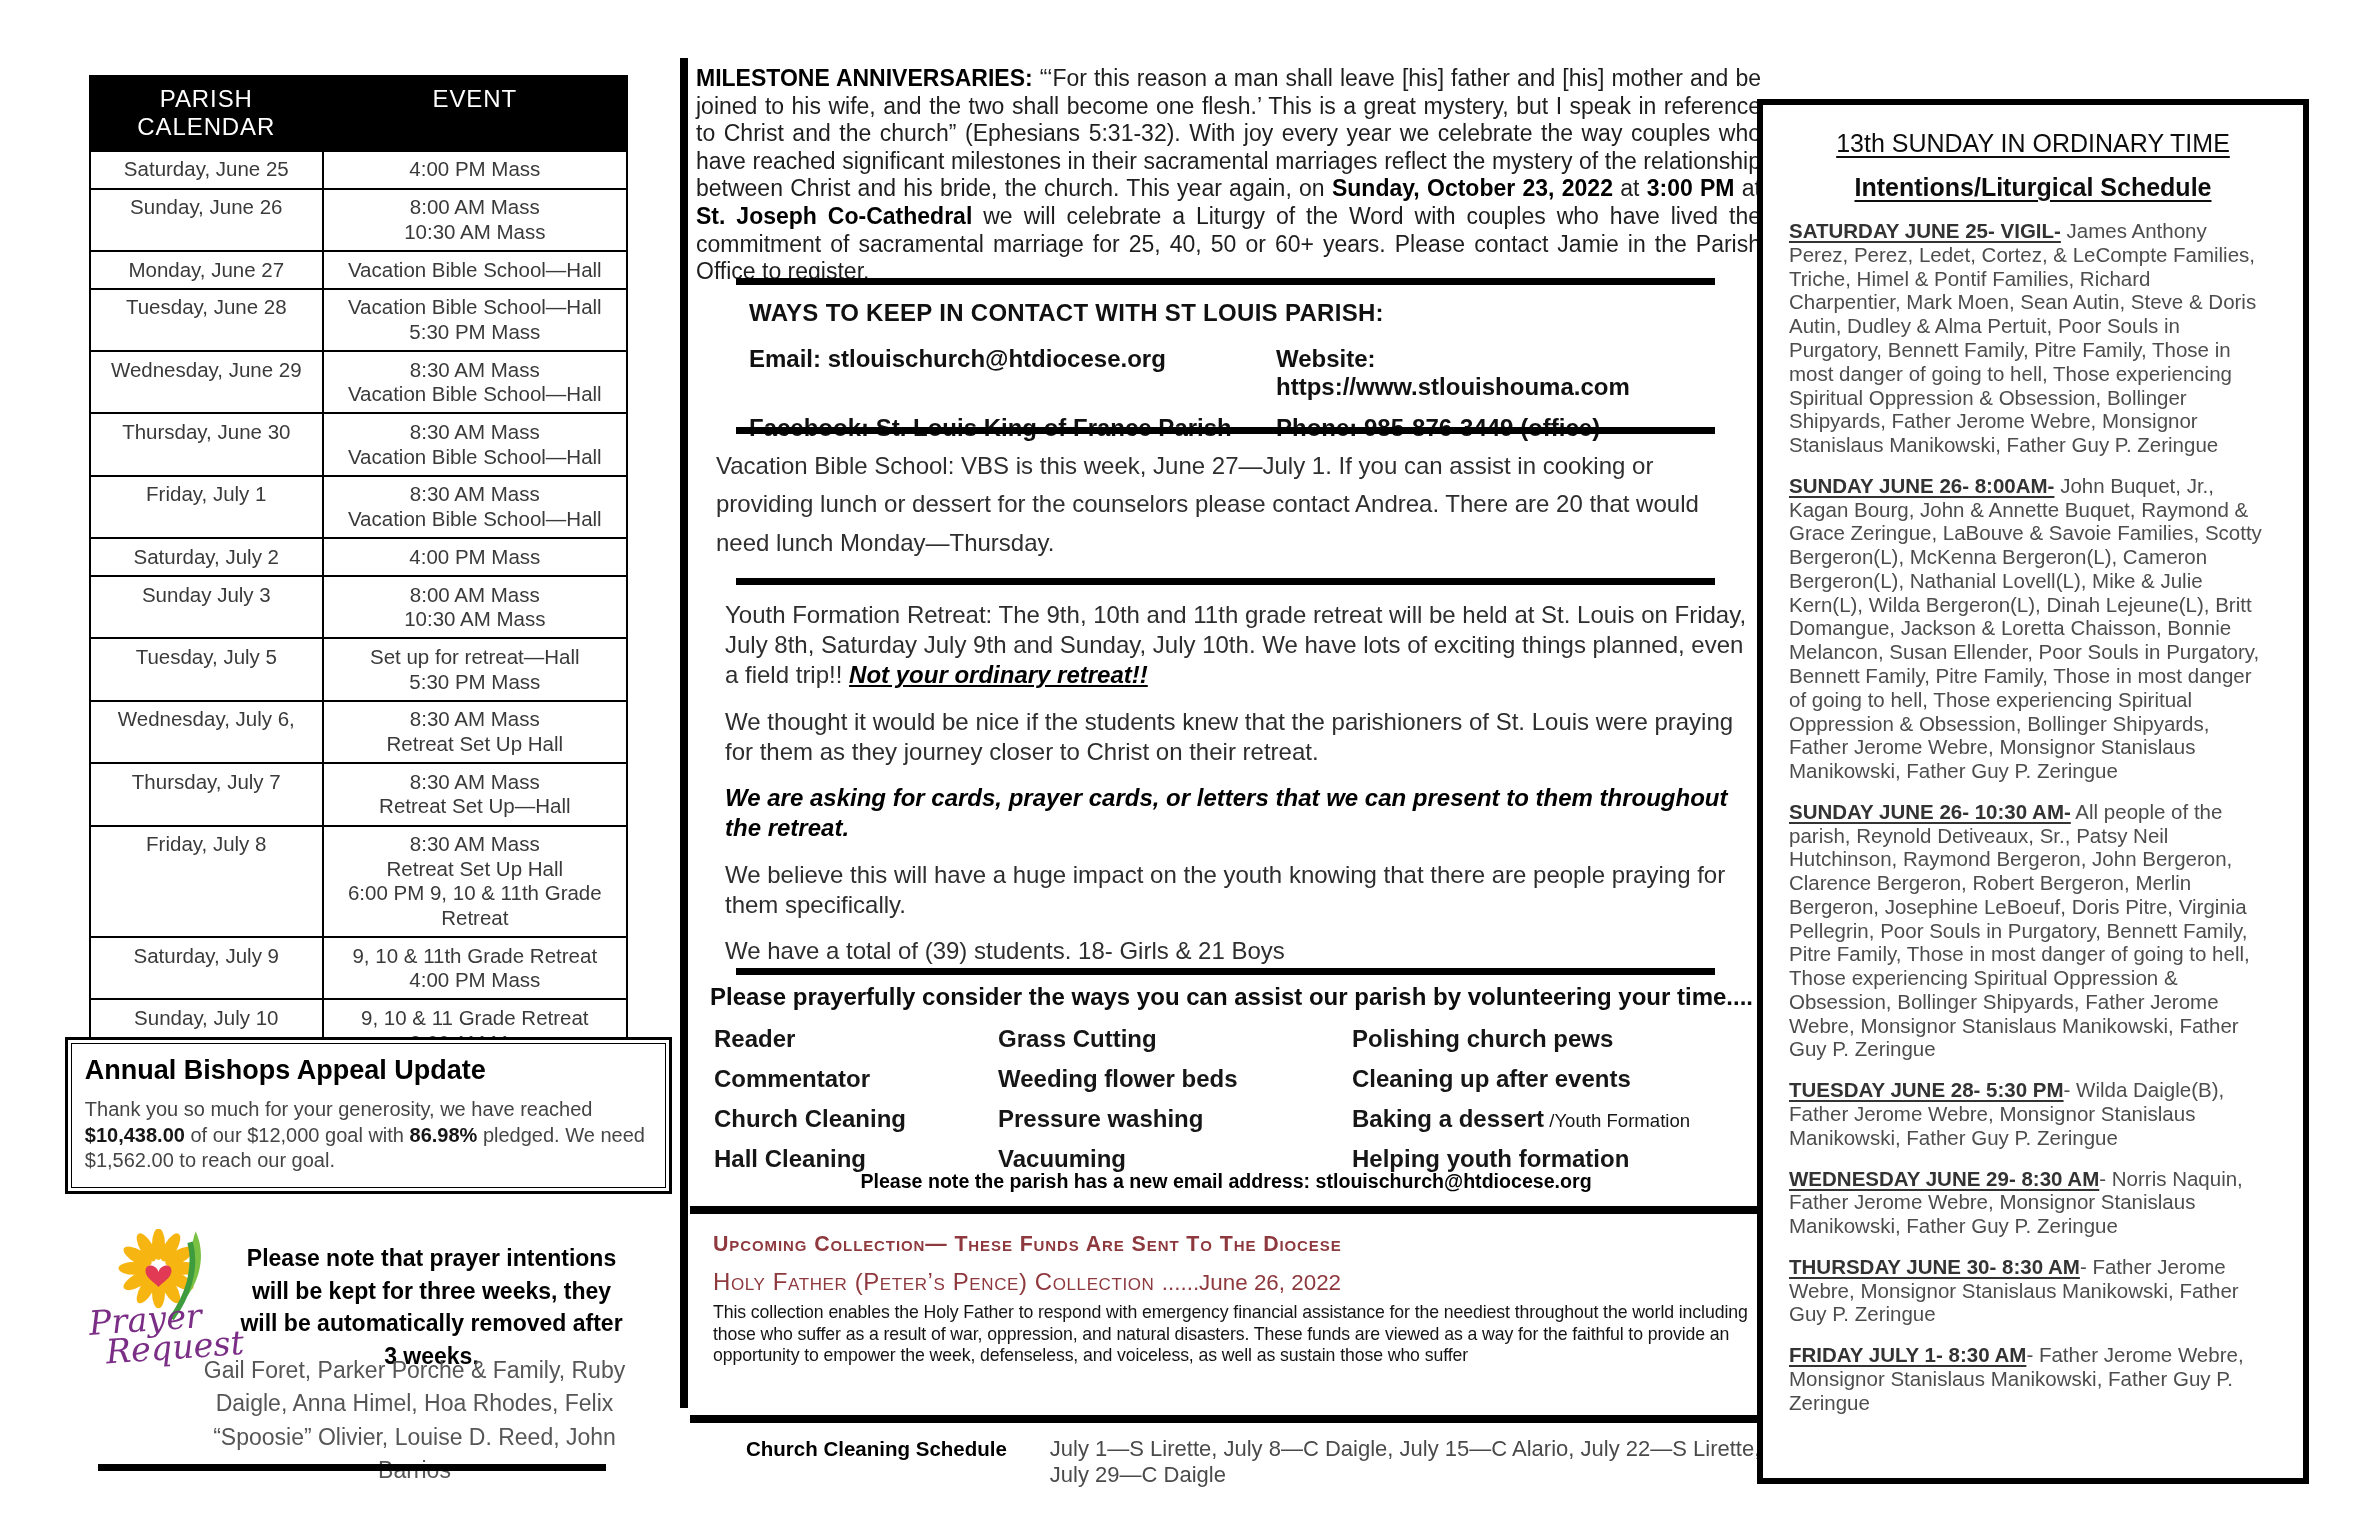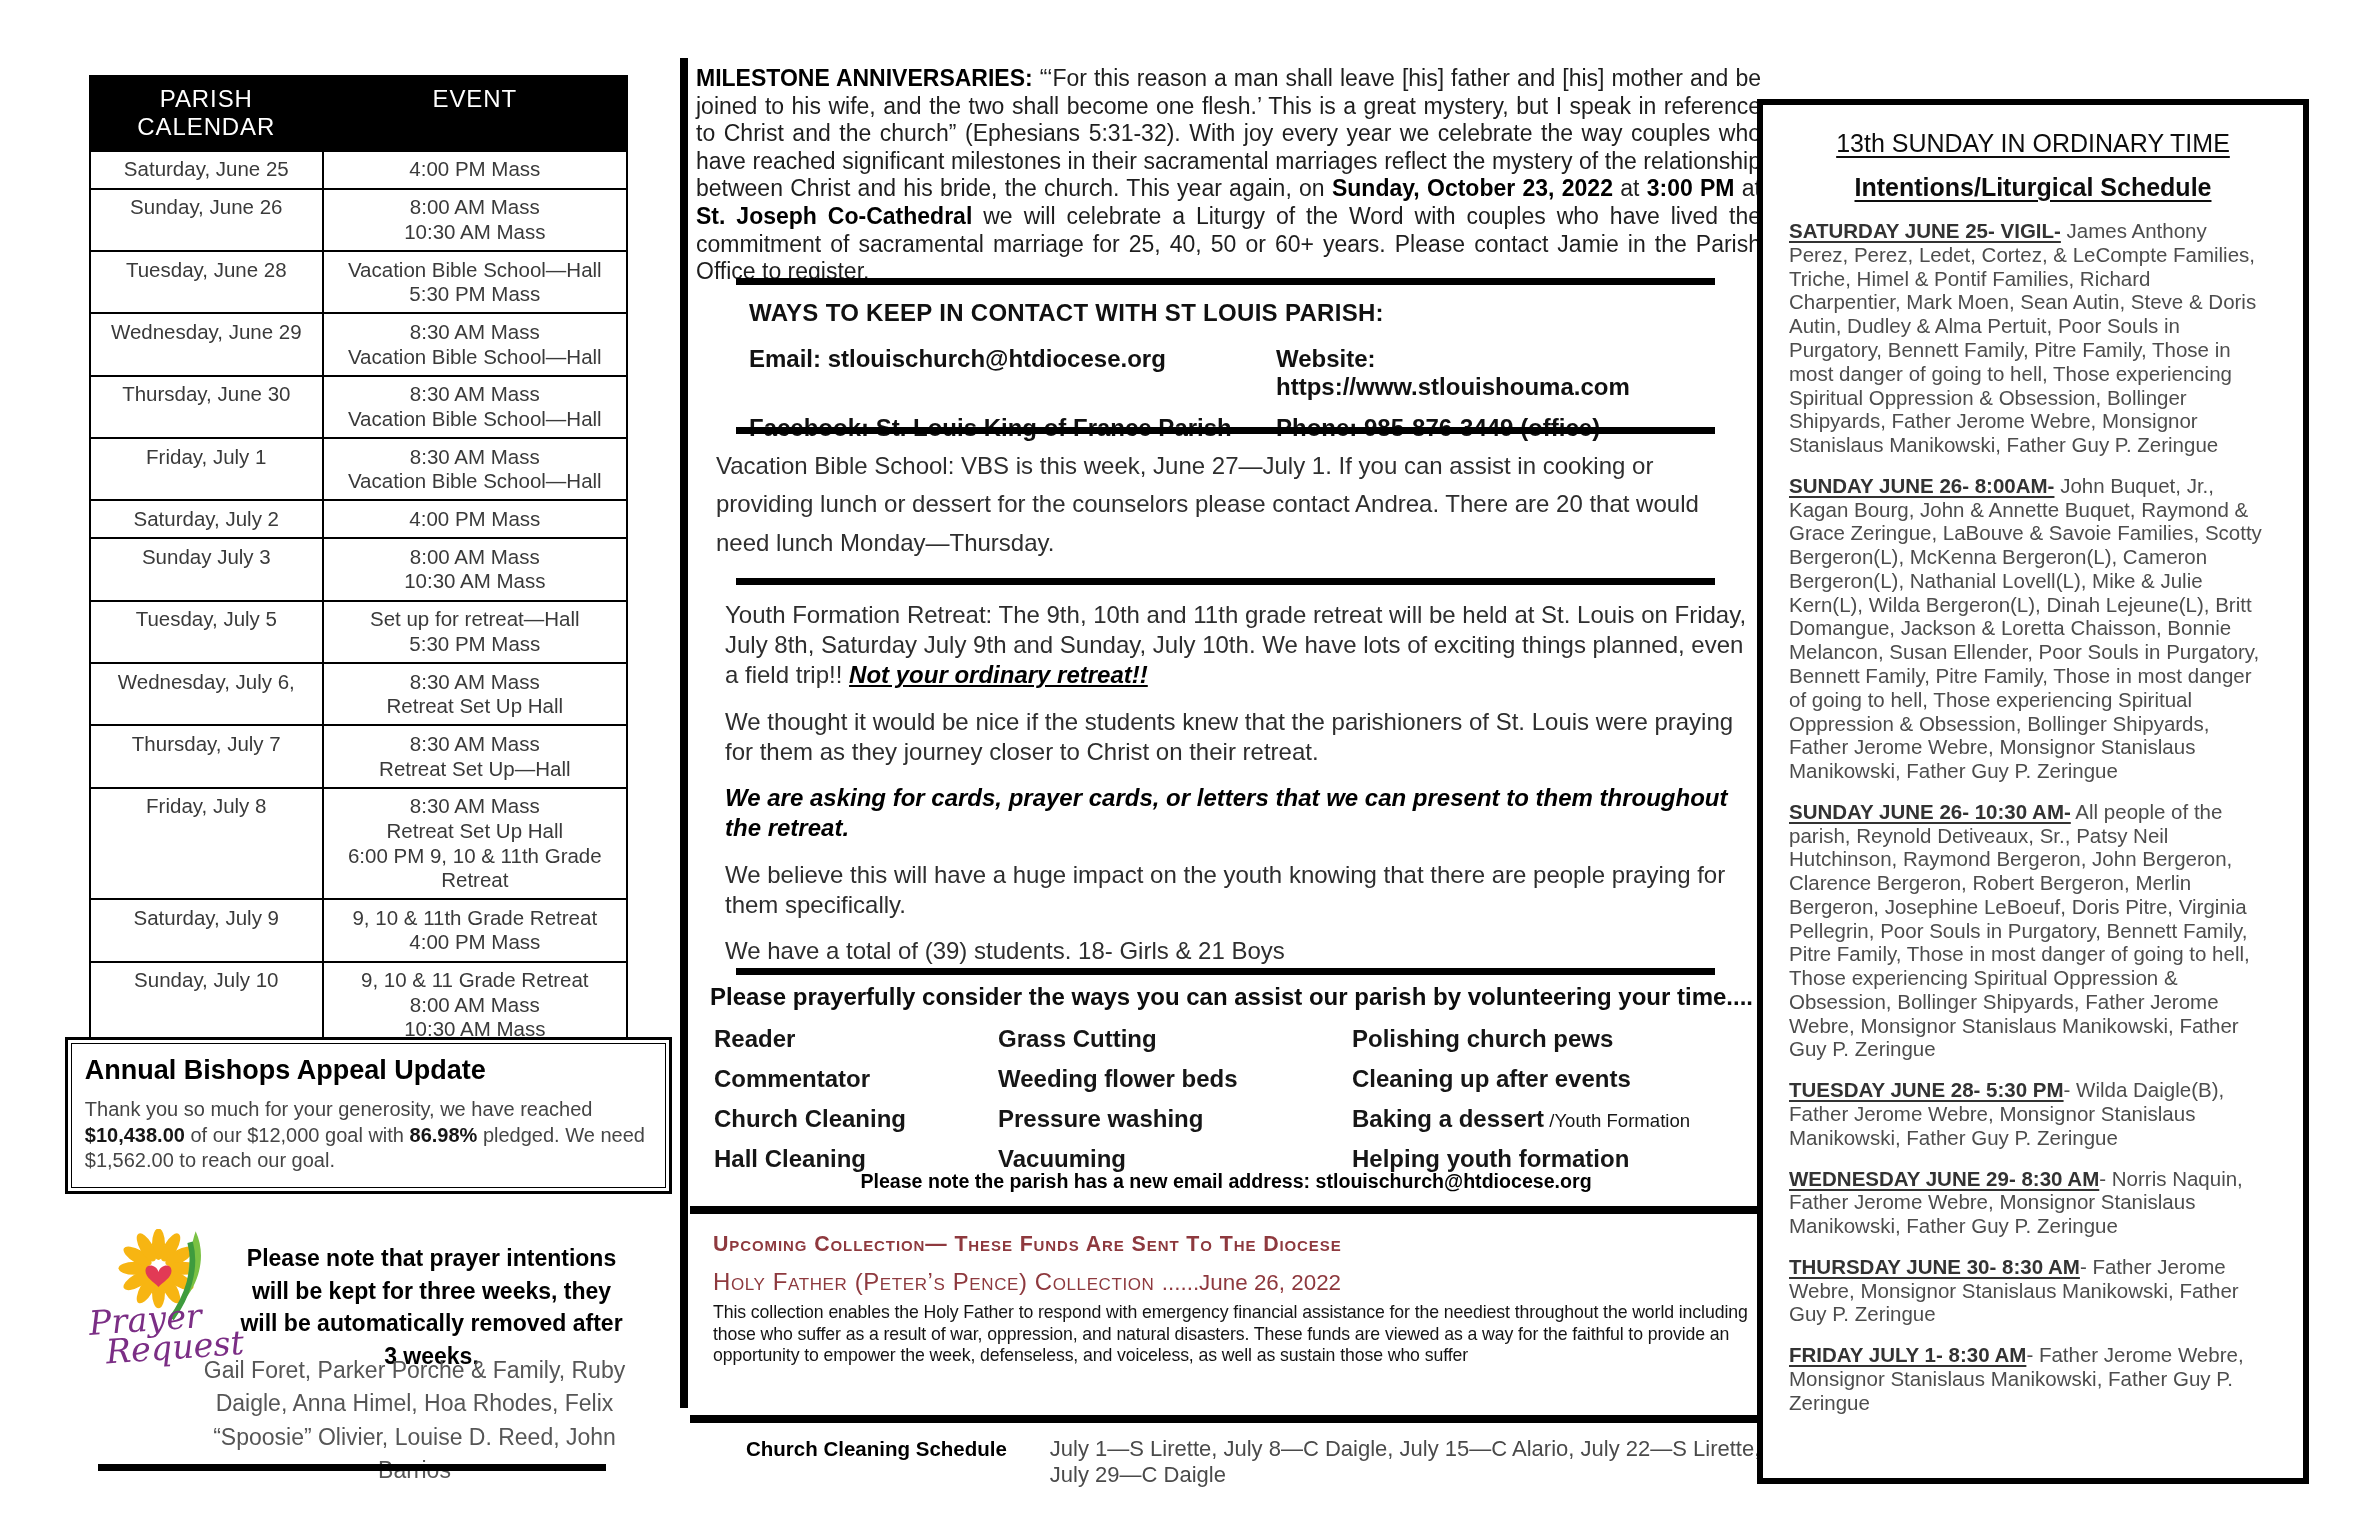--- a/index.html
+++ b/index.html
@@ -105,20 +105,24 @@
     </thead>
     <tbody>
       <tr>
           <td class="datecol">Saturday, June 25</td>
           <td class="pre">4:00 PM Mass</td>
         </tr>
       <tr>
           <td class="datecol">Sunday, June 26</td>
           <td class="pre">8:00 AM Mass
 10:30 AM Mass</td>
+        </tr>
+      <tr>
+          <td class="datecol">Monday, June 27</td>
+          <td class="pre">Vacation Bible School—Hall</td>
         </tr>
       <tr>
           <td class="datecol">Tuesday, June 28</td>
           <td class="pre">Vacation Bible School—Hall
 5:30 PM Mass</td>
         </tr>
       <tr>
           <td class="datecol">Wednesday, June 29</td>
           <td class="pre">8:30 AM Mass
 Vacation Bible School—Hall</td>

